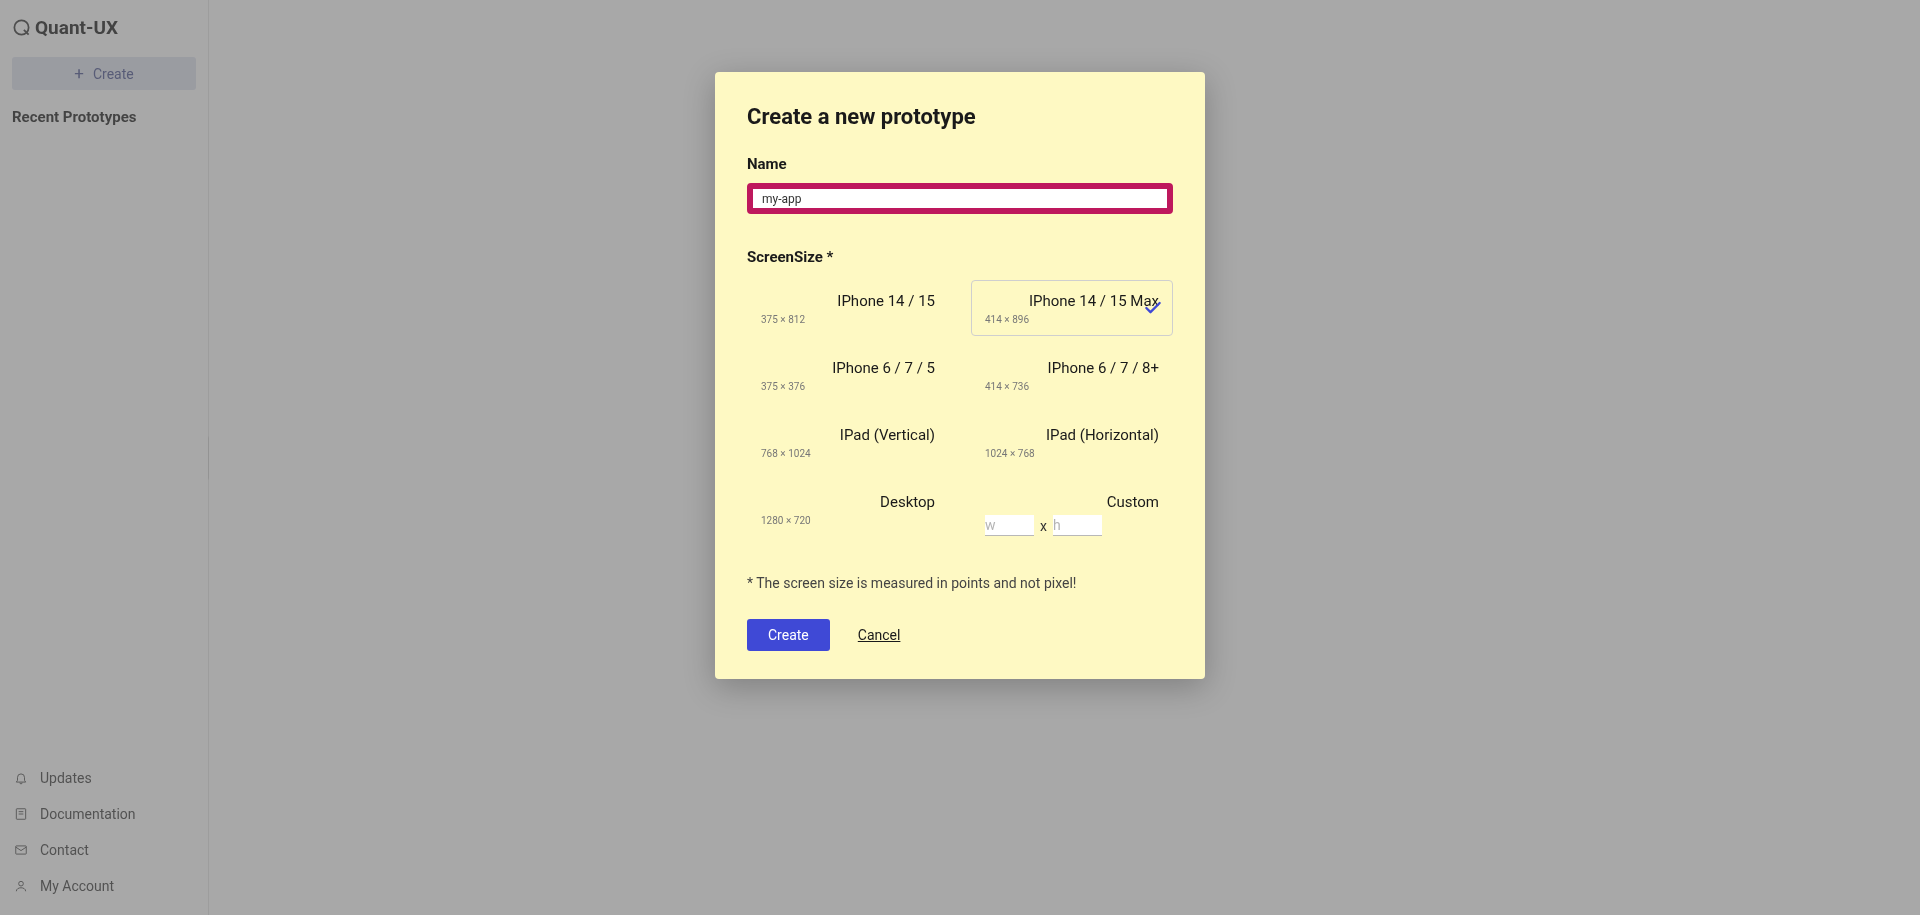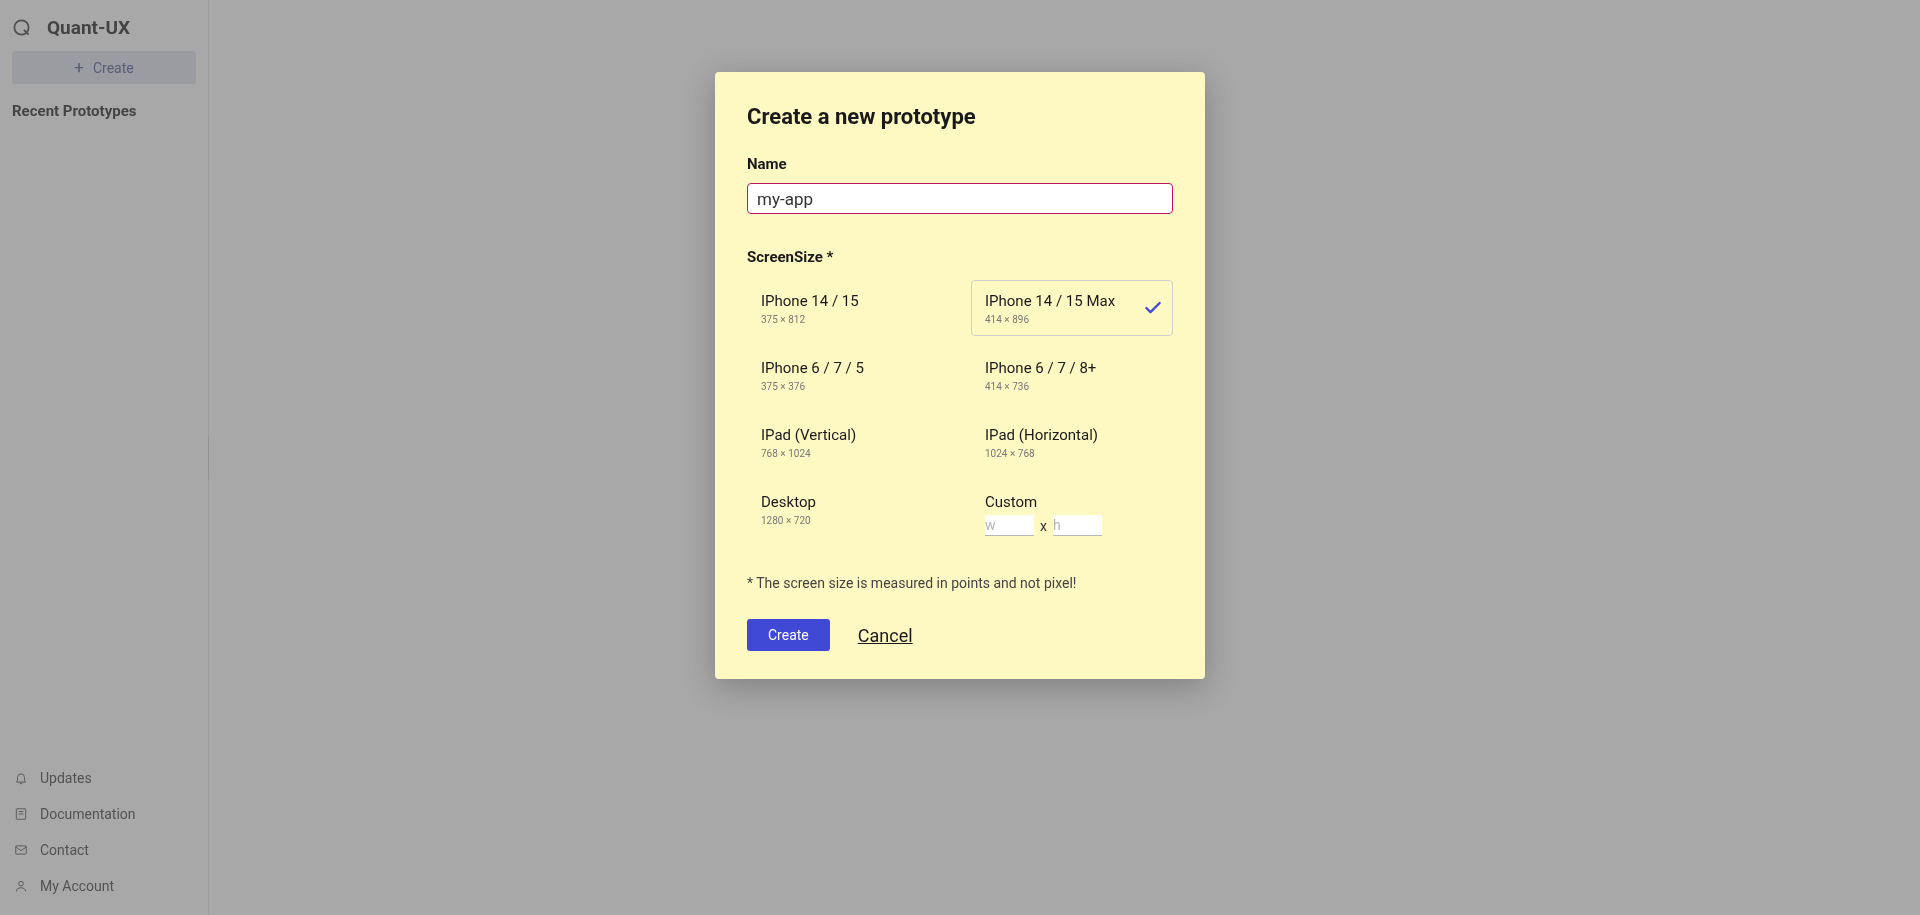--- a/index.html
+++ b/index.html
@@ -23,22 +23,22 @@
       height: 100%;
       background: #fff;
       border-right: 1px solid #e5e5e5;
       display: flex;
       flex-direction: column;
       padding: 12px;
     }
     .brand {
       display: flex;
       align-items: center;
-      gap: 16px;
-      margin-bottom: 8px;
+      gap: 4px;
+      margin-bottom: 14px;
       padding: 4px 0;
     }
     .brand-icon {
       width: 19px;
       height: 19px;
       color: #333;
     }
     .brand-text {
       font-size: 19px;
       font-weight: 700;
@@ -148,24 +148,24 @@
     .field-label {
       font-size: 15px;
       font-weight: 700;
       color: #1a1a1a;
       margin-bottom: 10px;
       display: block;
     }
     .text-input {
       width: 100%;
       height: 31px;
-      border: 1px solid #be185d;
+      border: 6px solid #be185d;
       border-radius: 4px;
       padding: 0 9px;
-      font-size: 17px;
+      font-size: 12px;
       color: #333;
       outline: none;
     }
     .section-gap {
       height: 34px;
     }
     .size-grid {
       display: grid;
       grid-template-columns: 1fr 1fr;
       gap: 11px 22px;
@@ -178,20 +178,21 @@
       cursor: pointer;
       position: relative;
     }
     .size-option.selected {
       border-color: #cfcfcf;
     }
     .size-name {
       font-size: 15px;
       color: #1a1a1a;
       margin-bottom: 4px;
+      text-align: right;
     }
     .size-dims {
       font-size: 10px;
       color: #777;
     }
     .check-mark {
       position: absolute;
       right: 9px;
       top: 50%;
       transform: translateY(-50%);
@@ -235,21 +236,21 @@
     .primary-btn {
       background: #3f49d6;
       color: #fff;
       border: none;
       border-radius: 3px;
       padding: 8px 21px;
       font-size: 14px;
       cursor: pointer;
     }
     .cancel-link {
-      font-size: 18px;
+      font-size: 14px;
       color: #1a1a1a;
       text-decoration: underline;
       cursor: pointer;
     }
   </style>
 </head>
 <body>
 
 <aside class="sidebar">
   <div class="brand">

